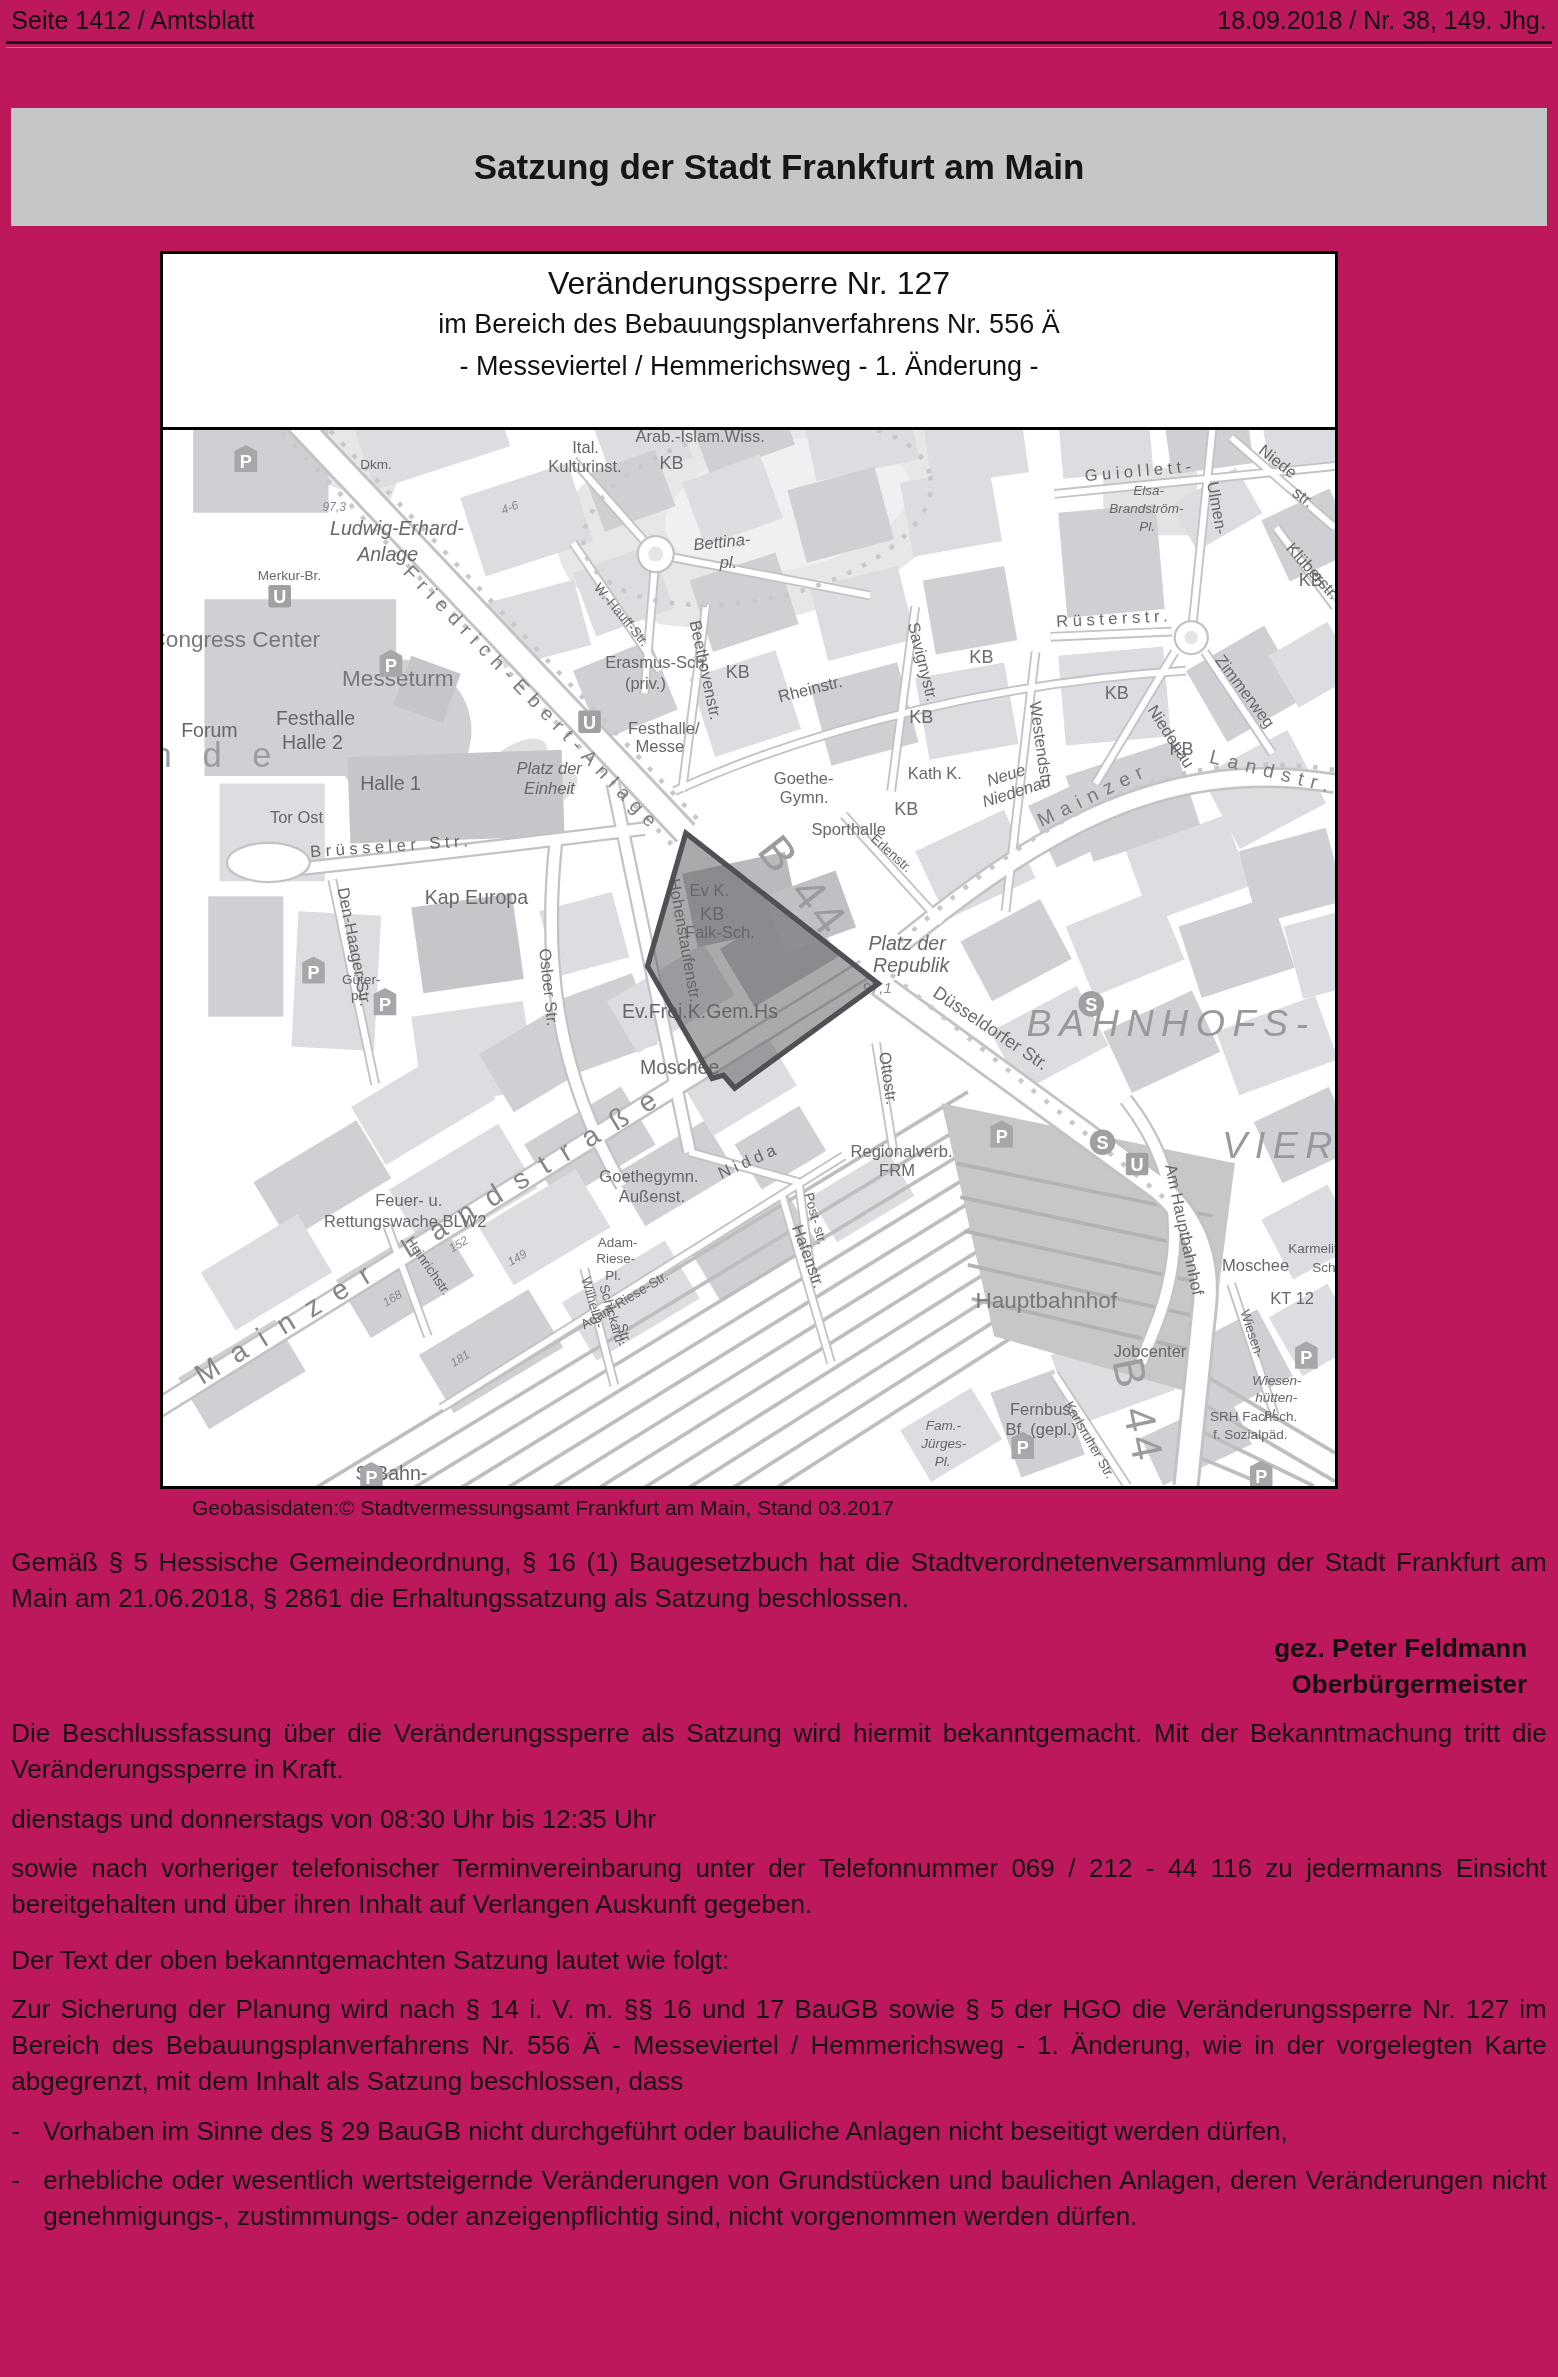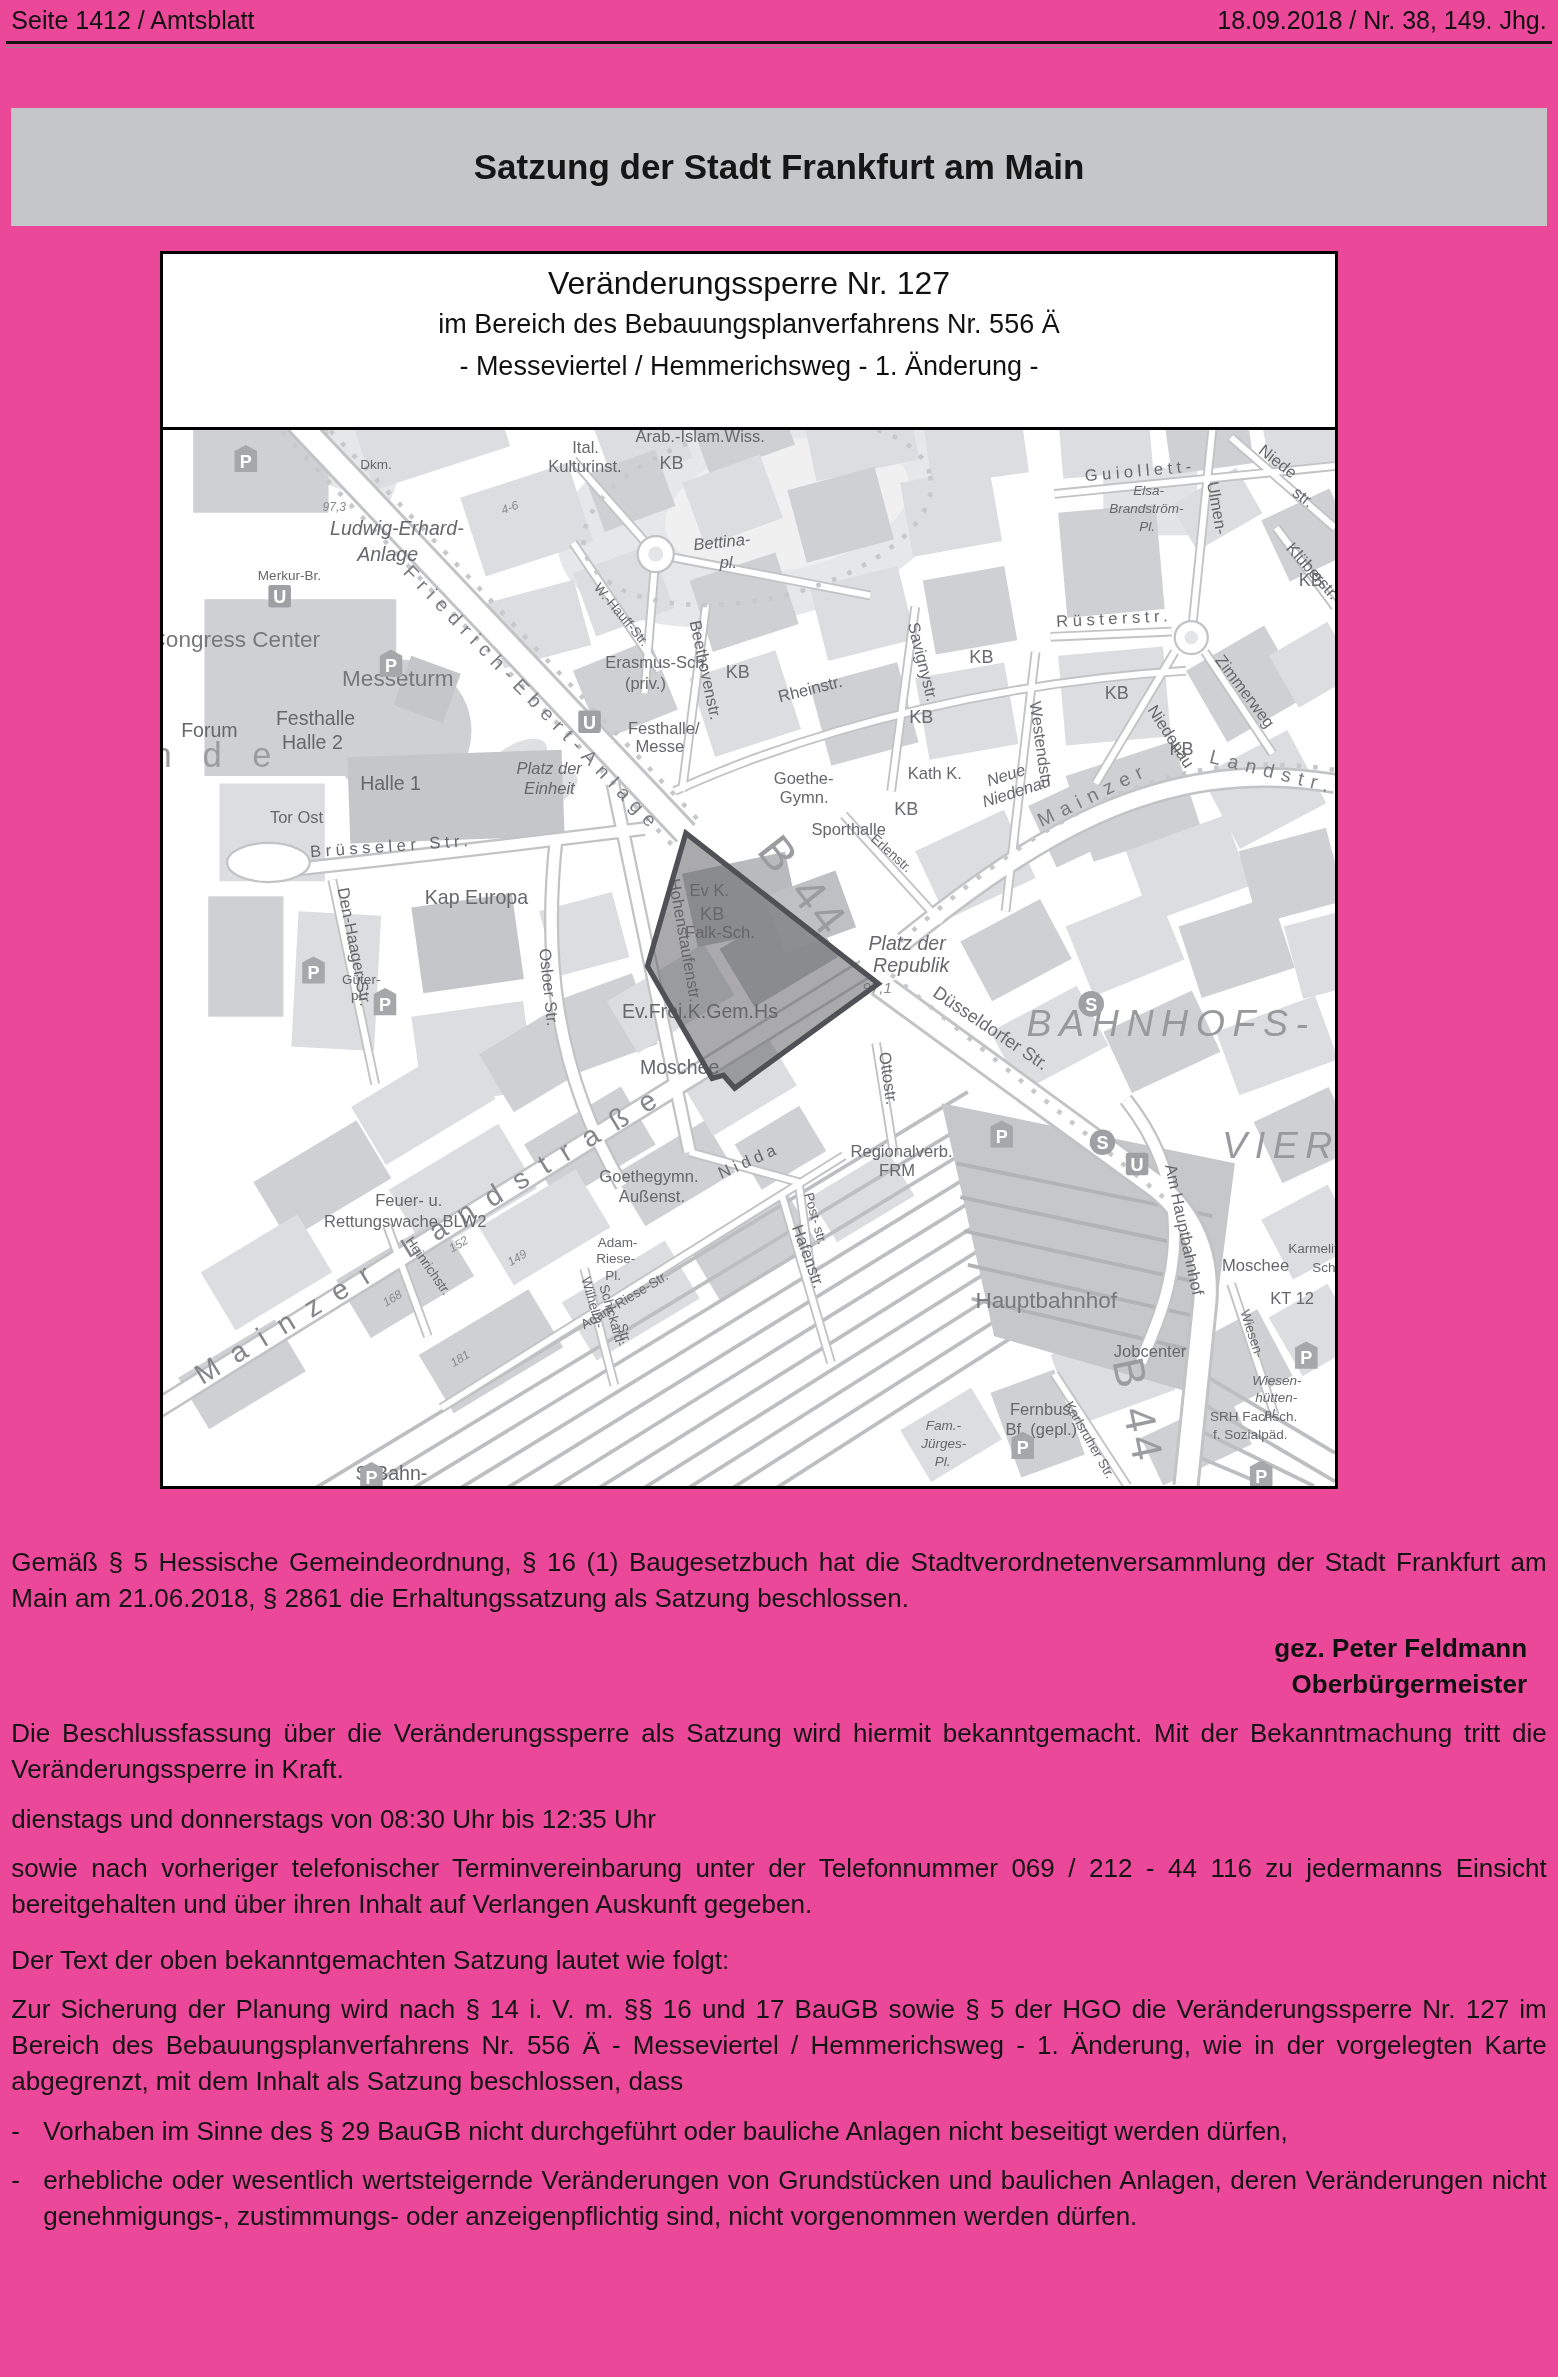--- a/index.html
+++ b/index.html
@@ -1,16 +1,16 @@
 <!DOCTYPE html>
 <html lang="de" style="font-size:12px"><head>
 <meta charset="utf-8">
 <style>
   html,body{margin:0;padding:0;background:#ffffff;}
-  .page{position:relative;width:1558px;height:2377px;background:#ec4899;overflow:hidden;
+  .page{position:relative;width:1558px;height:2377px;background:#be185d;overflow:hidden;
         font-family:"Liberation Sans",sans-serif;color:#111;}
   
   .phead{position:absolute;left:11.3px;right:11.3px;top:6px;display:flex;justify-content:space-between;
          font-size:25px;}
   .rule-thick{position:absolute;left:6px;right:6px;top:41px;height:3px;background:#161616;}
   .rule-thin{position:absolute;left:6px;right:6px;top:47px;height:0.8px;background:#8a8a8a;}
   
   .banner{position:absolute;left:11.3px;right:11.3px;top:108px;height:118px;background:#c5c6c8;
           display:flex;align-items:center;justify-content:center;}
   .banner h1{margin:0;font-size:35px;font-weight:bold;color:#161616;}
@@ -393,20 +393,21 @@
             </g>
           <g transform="translate(1295,976)">
               <rect x="-15" y="-15" width="30" height="30" rx="3" fill="#9fa0a3"></rect>
               <text class="icon-glyph" y="9" text-anchor="middle">U</text>
             </g>
         </g>
       </svg>
     </div>
   </div>
 
+  <div class="credit">Geobasisdaten:© Stadtvermessungsamt Frankfurt am Main, Stand 03.2017</div>
 
   <div class="bodytext">
     <p>Gemäß § 5 Hessische Gemeindeordnung, § 16 (1) Baugesetzbuch hat die Stadtverordnetenversammlung der Stadt Frankfurt am Main am 21.06.2018, § 2861 die Erhaltungssatzung als Satzung beschlossen.</p>
     <div class="sig">
       <div>gez. Peter Feldmann</div>
       <div>Oberbürgermeister</div>
     </div>
     <p>Die Beschlussfassung über die Veränderungssperre als Satzung wird hiermit bekanntgemacht. Mit der Bekanntmachung tritt die Veränderungssperre in Kraft.</p>
     <p>dienstags und donnerstags von 08:30 Uhr bis 12:35 Uhr</p>
     <p>sowie nach vorheriger telefonischer Terminvereinbarung unter der Telefonnummer 069 / 212 - 44 116 zu jedermanns Einsicht bereitgehalten und über ihren Inhalt auf Verlangen Auskunft gegeben.</p>

